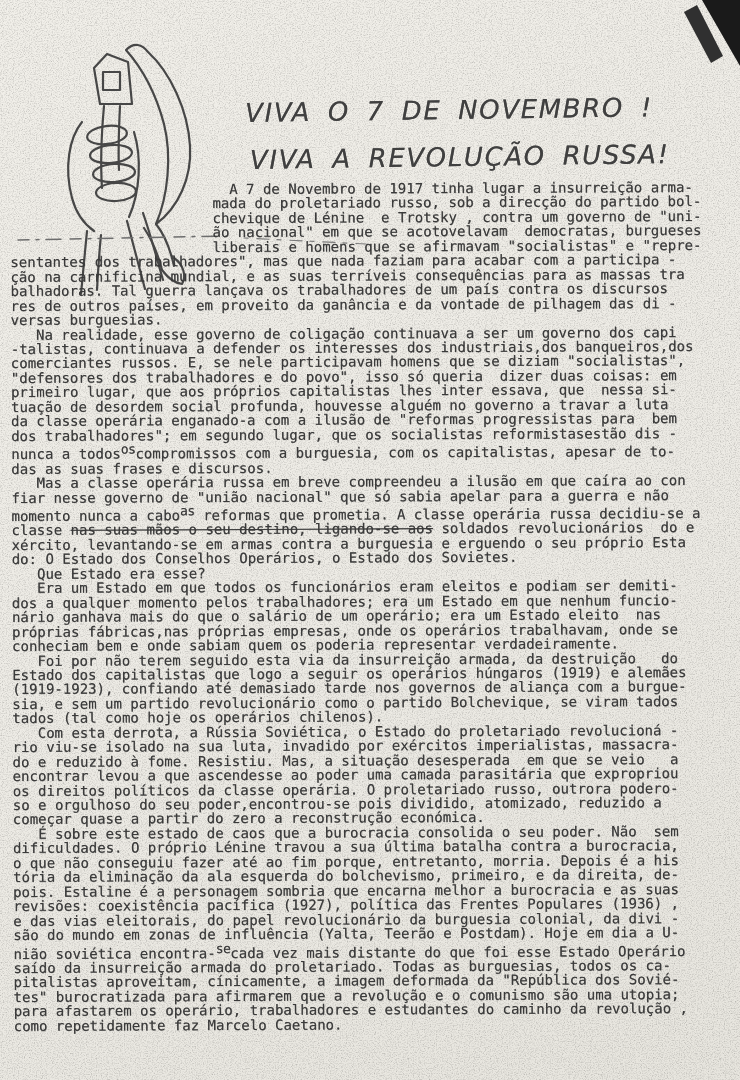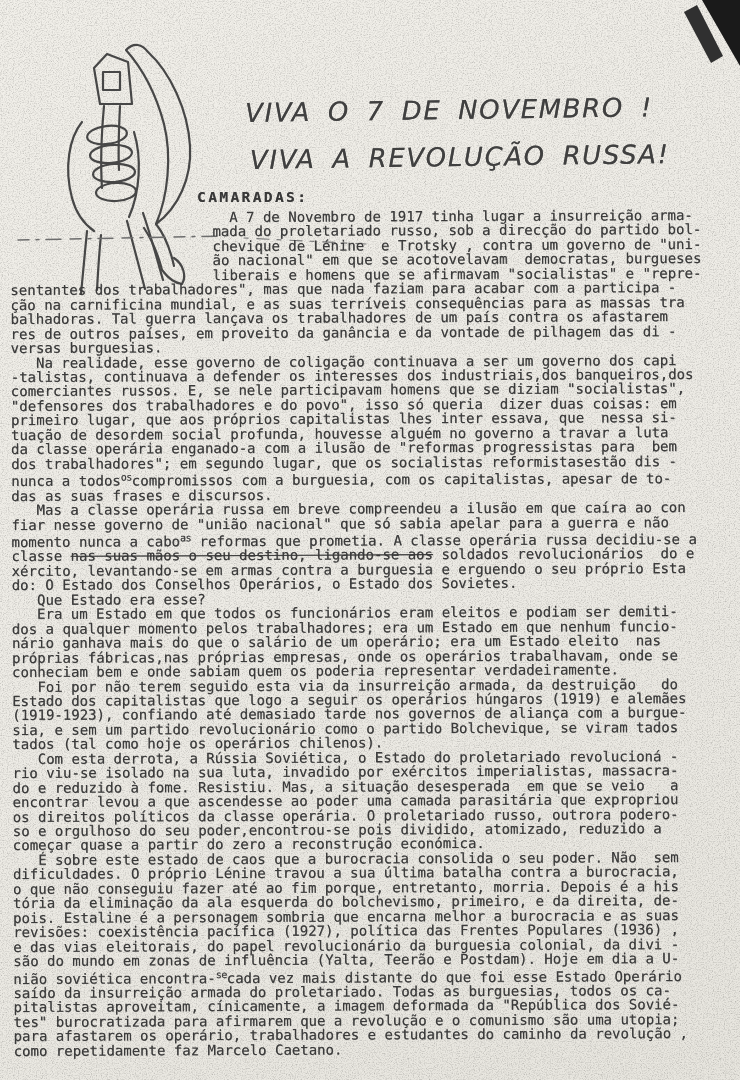--- a/index.html
+++ b/index.html
@@ -40,21 +40,21 @@
     padding-left:10px;
     font-size:14px;
     line-height:14.45px;
     transform:rotate(-0.25deg);
     transform-origin:left top;
     text-shadow:.3px .3px .45px rgba(55,55,55,.55);
   }
   .ln{white-space:pre;}
   .u{text-underline-offset:2px;}
   .s{text-decoration:line-through;}
-  .sup{font-size:10px;vertical-align:5px;letter-spacing:-.5px;}
+  .sup{font-size:13px;vertical-align:5px;letter-spacing:-.5px;}
 </style>
 </head>
 <body>
 
 <div class="page">
 
   <svg class="noise" xmlns="http://www.w3.org/2000/svg" width="740" height="1080">
     <filter id="speck">
       <feTurbulence type="fractalNoise" baseFrequency="0.82" numOctaves="2" seed="7"></feTurbulence>
       <feColorMatrix type="matrix" values="0 0 0 0 0  0 0 0 0 0  0 0 0 0 0  0.75 0.75 0.75 0 -1.05"></feColorMatrix>
@@ -96,31 +96,30 @@
   <svg class="corner" xmlns="http://www.w3.org/2000/svg" viewBox="0 0 64 84">
     <polygon points="26,0 64,0 64,66" fill="#1a1a1a"></polygon>
     <path d="M8,12 L21,5 L47,56 L35,63 Z" fill="#303030"></path>
   </svg>
 
   <div class="title">
     <div class="t1">VIVA O 7 DE NOVEMBRO !</div>
     <div class="t2">VIVA A REVOLUÇÃO RUSSA!</div>
   </div>
 
-  <div class="salut">CAMARADAS:</div>
 
   <div class="body">
       <div class="ln"><span>                          A 7 de Novembro de 1917 tinha lugar a insurreição arma-</span></div>
       <div class="ln"><span>                        mada do proletariado russo, sob a direcção do partido bol-</span></div>
       <div class="ln"><span>                        chevique de Lénine  e Trotsky , contra um governo de "uni-</span></div>
       <div class="ln"><span>                        ão nacional" em que se acotovelavam  democratas, burgueses</span></div>
       <div class="ln"><span>                        liberais e homens que se afirmavam "socialistas" e "repre-</span></div>
       <div class="ln"><span>sentantes dos trabalhadores", mas que nada faziam para acabar com a participa -</span></div>
       <div class="ln"><span>ção na carnificina mundial, e as suas terríveis consequências para as massas </span><span class="u">tra</span></div>
-      <div class="ln"><span>balhadoras. Tal guerra lançava os trabalhadores de um país contra os </span><span class="u">afastarem</span></div>
+      <div class="ln"><span>balhadoras. Tal guerra lançava os trabalhadores de um país contra os </span><span class="u">discursos</span></div>
       <div class="ln"><span>res de outros países, em proveito da ganância e da vontade de pilhagem das di -</span></div>
       <div class="ln"><span>versas burguesias.</span></div>
       <div class="ln"><span>   Na realidade, esse governo de coligação continuava a ser um governo dos capi</span></div>
       <div class="ln"><span>-talistas, continuava a defender os interesses dos industriais,dos banqueiros,dos</span></div>
       <div class="ln"><span>comerciantes russos. E, se nele participavam homens que se diziam "socialistas",</span></div>
       <div class="ln"><span>"defensores dos trabalhadores e do povo", isso só queria  dizer duas coisas: em</span></div>
       <div class="ln"><span>primeiro lugar, que aos próprios capitalistas lhes inter essava, que  nessa si-</span></div>
       <div class="ln"><span>tuação de desordem social profunda, houvesse alguém no governo a travar a luta</span></div>
       <div class="ln"><span>da classe operária enganado-a com a ilusão de "reformas progressistas para  bem</span></div>
       <div class="ln"><span>dos trabalhadores"; em segundo lugar, que os socialistas reformistasestão dis -</span></div>

